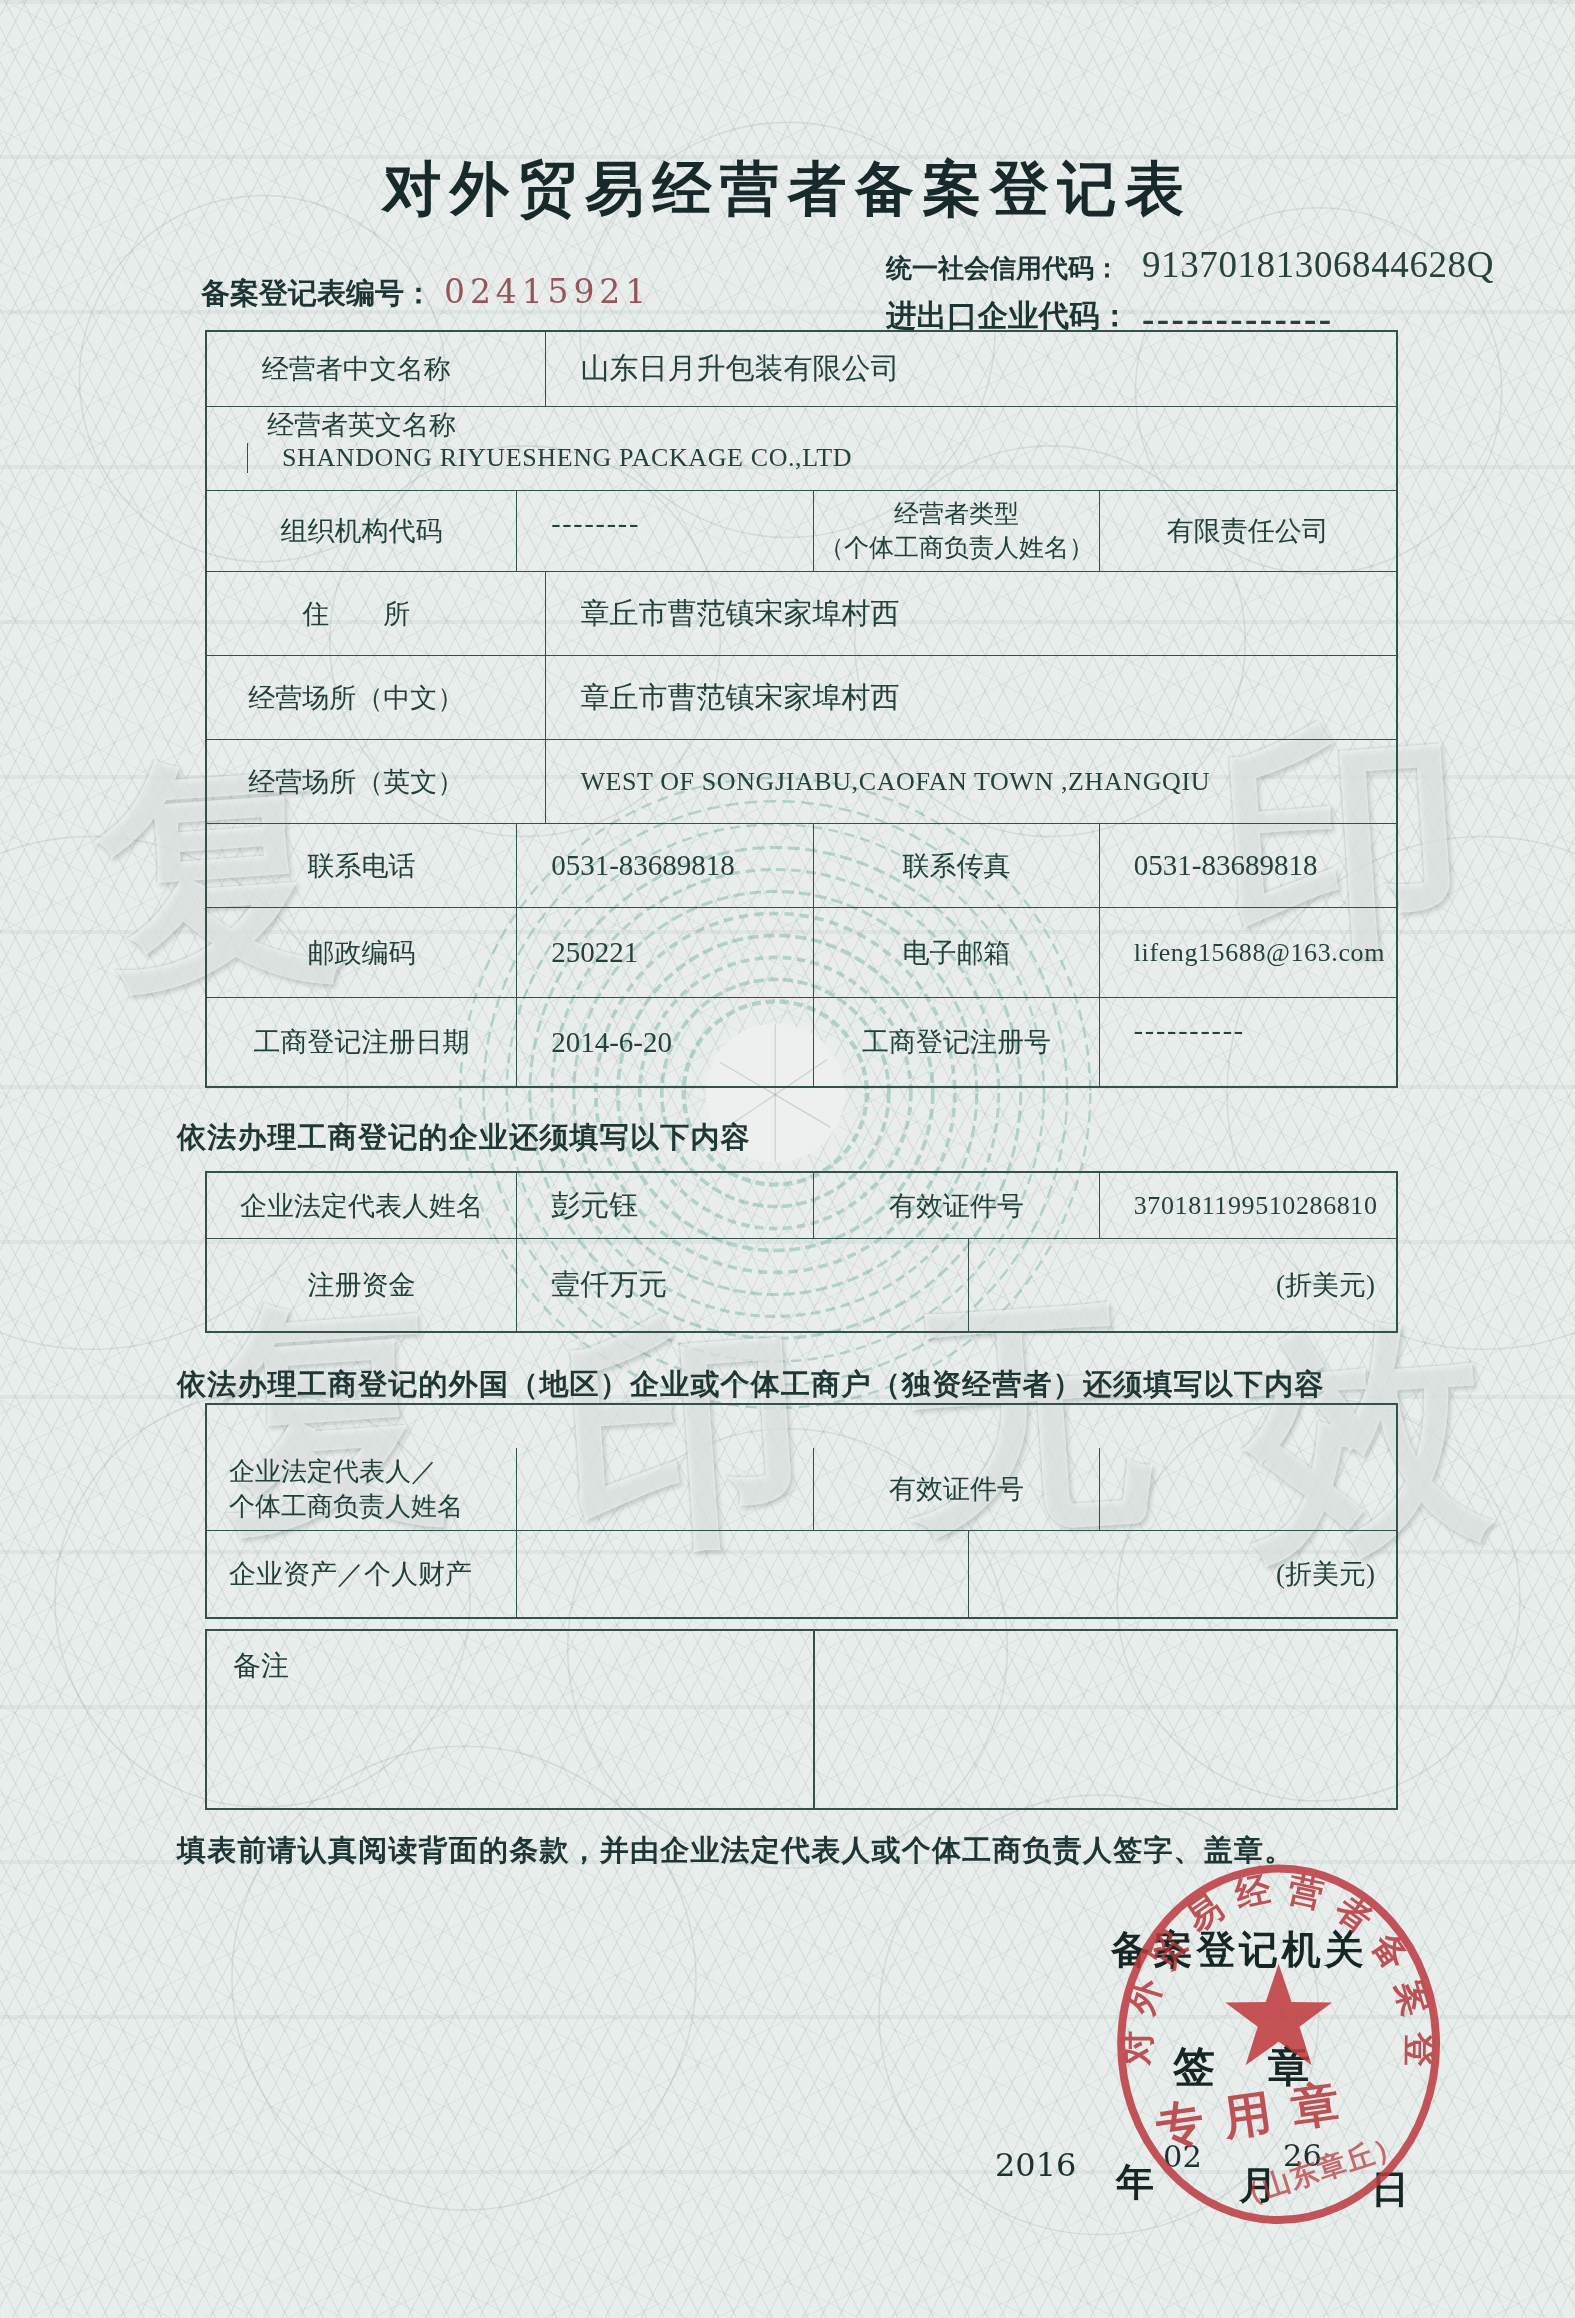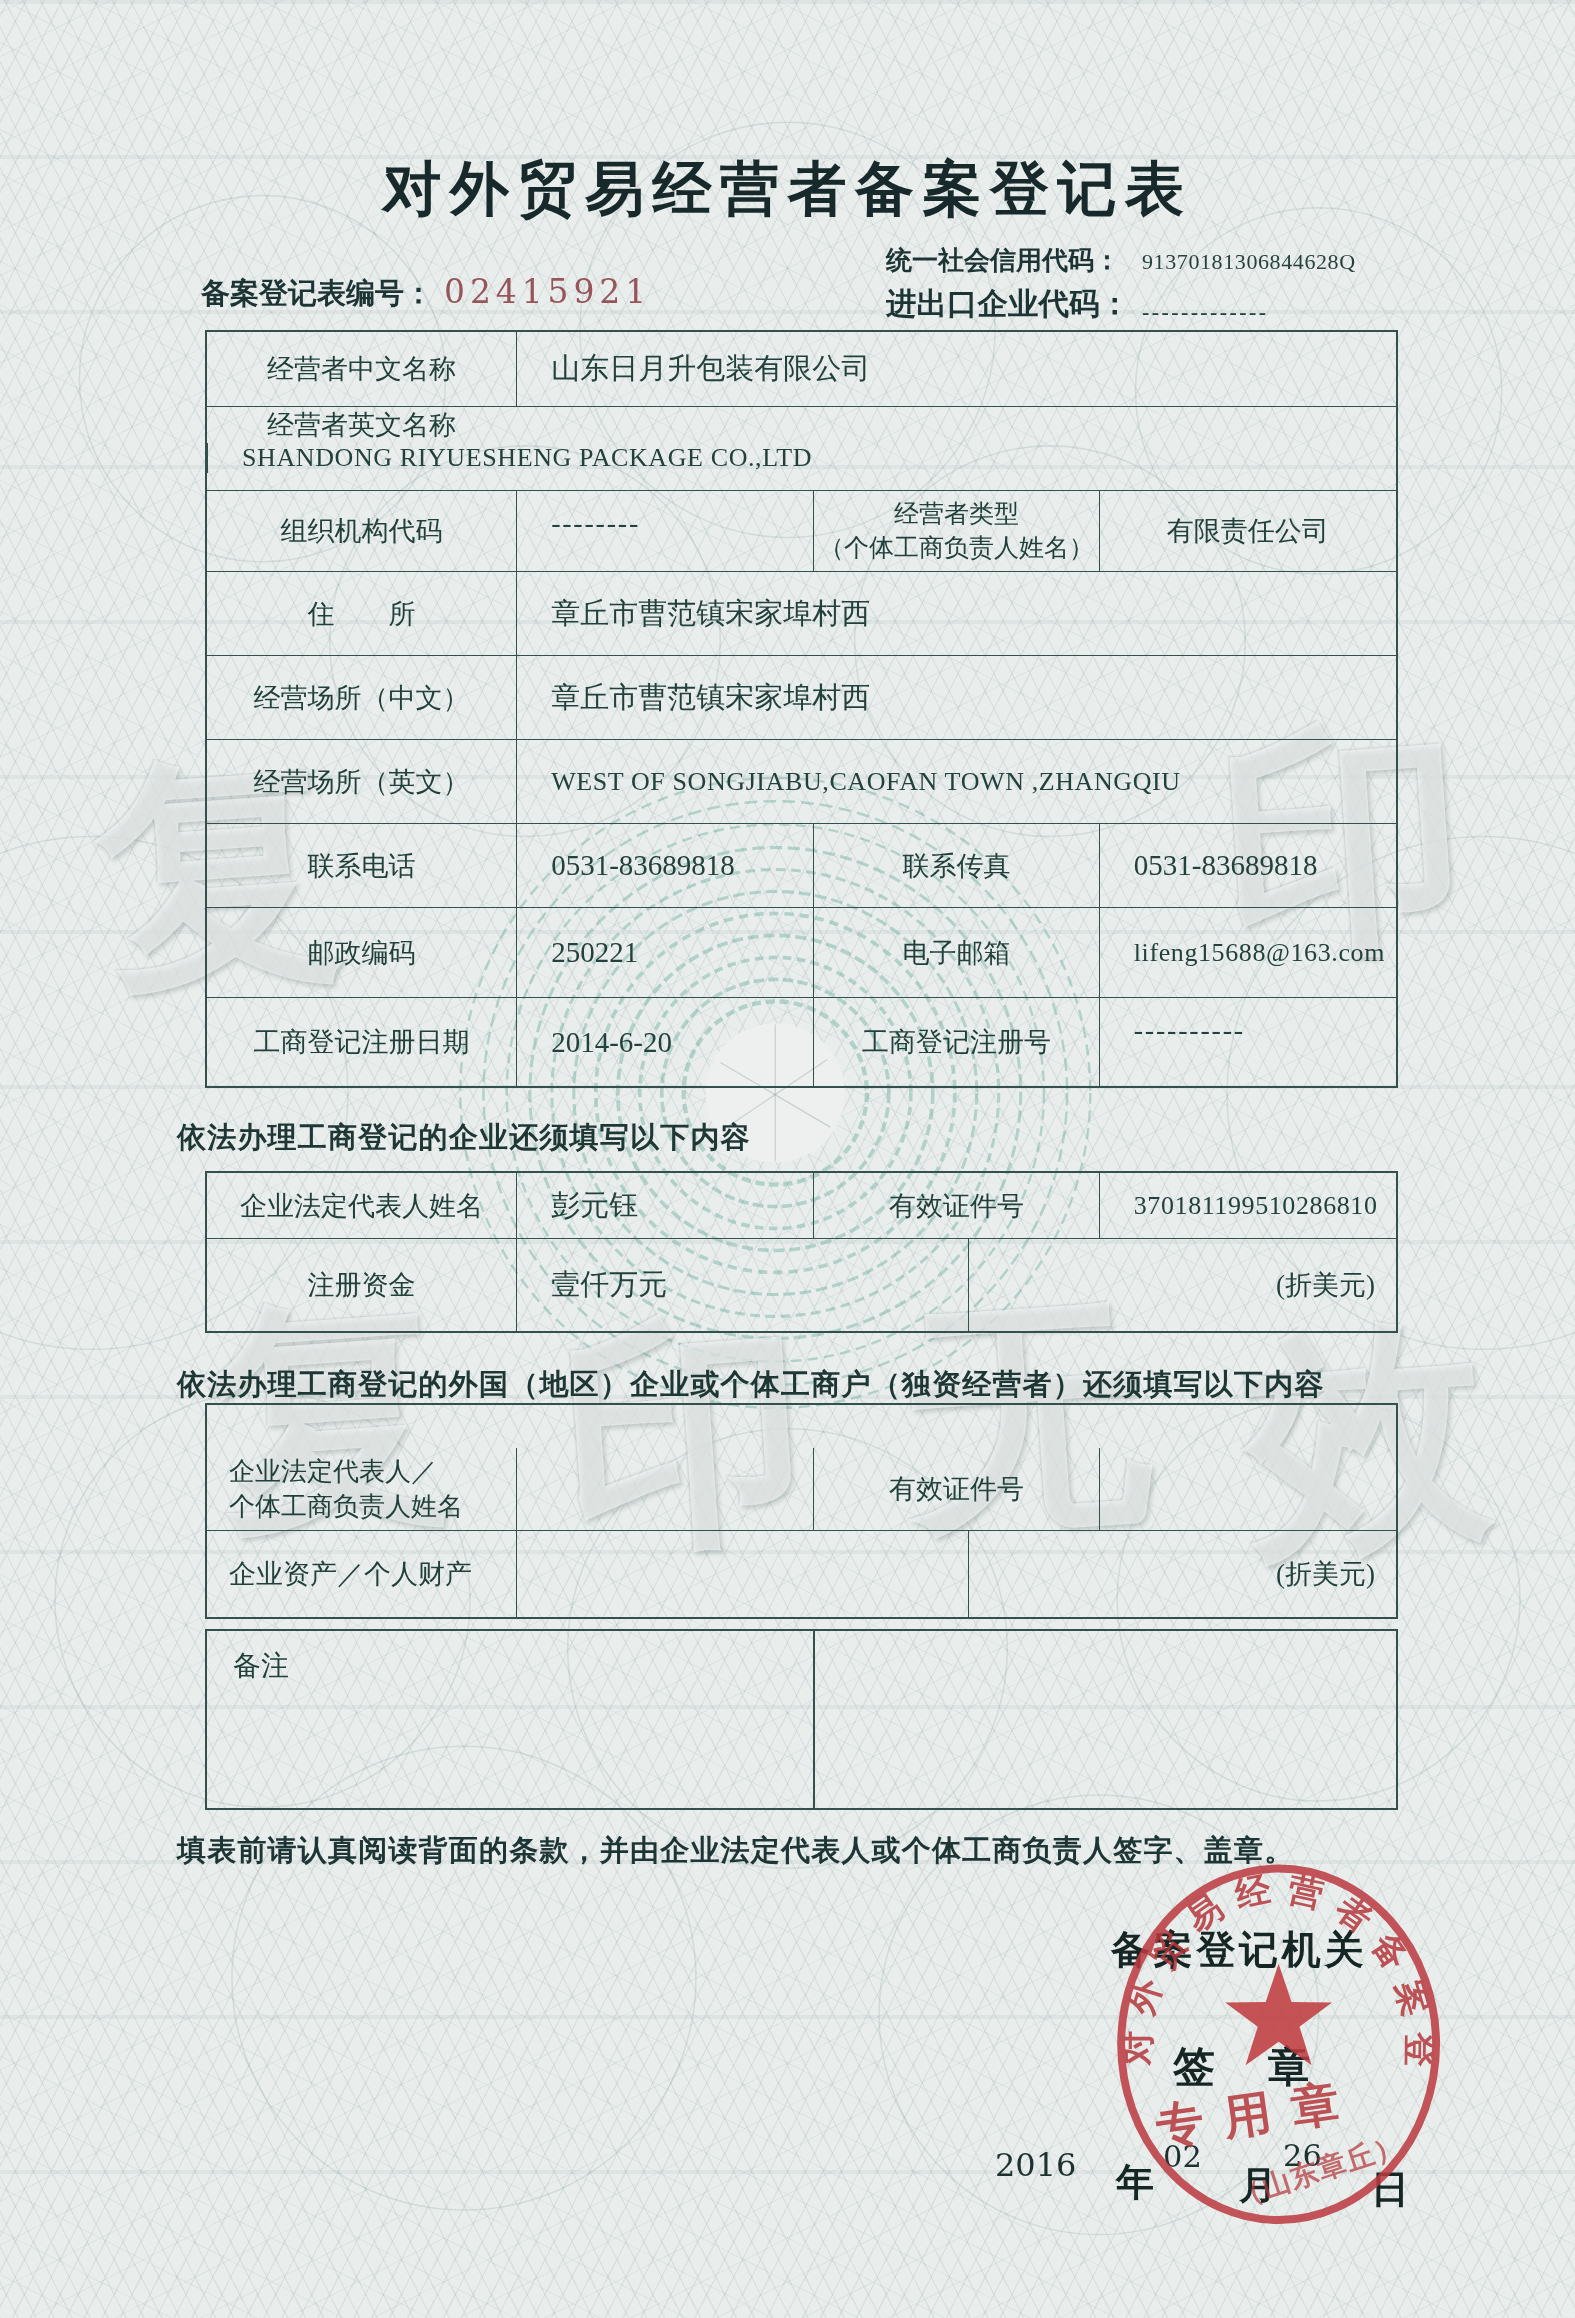--- a/index.html
+++ b/index.html
@@ -33,37 +33,37 @@
     text-align:center;z-index:2;
     font-family:"Liberation Sans","DejaVu Sans",sans-serif;
     font-weight:bold;font-size:59px;letter-spacing:8.5px;
     color:#17292a;
   }
   .codes{position:absolute;left:886px;top:243px;z-index:2;}
   .codes .crow{display:flex;align-items:baseline;}
   .codes .clabel{font-family:"Liberation Sans","DejaVu Sans",sans-serif;font-weight:bold;color:#1d3434;}
   .codes .crow1 .clabel{font-size:26px;width:256px;}
   .codes .crow2 .clabel{font-size:30.5px;width:256px;}
-  .codes .cvalue{font-size:22px;letter-spacing:0.6px;color:#27413d;}
+  .codes .cvalue{font-size:37px;letter-spacing:0.6px;color:#27413d;}
   .codes .crow2{margin-top:6.1px;}
   .codes .dash{letter-spacing:2.4px;font-weight:bold;transform:translateY(4.9px);display:inline-block;}
   .formno{position:absolute;left:201px;top:272px;z-index:2;display:flex;align-items:baseline;}
   .formno .flabel{font-family:"Liberation Sans","DejaVu Sans",sans-serif;font-weight:bold;font-size:29px;color:#1d3434;}
   .formno .fvalue{font-size:33px;letter-spacing:4.9px;color:#95555b;margin-left:11px;font-family:"DejaVu Serif",serif;}
   .tbl{position:absolute;left:205px;width:1193px;z-index:2;border:2.4px solid #33504d;box-sizing:border-box;}
   .trow{display:flex;box-sizing:border-box;}
   .trow + .trow{border-top:1.8px solid #33504d;}
   .cell{box-sizing:border-box;display:flex;align-items:center;min-width:0;}
   .cell + .cell{border-left:1.8px solid #33504d;}
   .lab{justify-content:center;text-align:center;font-size:27px;color:#22403b;}
   .val{padding-left:34px;font-size:29px;color:#23413c;}
   .val-en{font-size:26px;letter-spacing:0.6px;}
   .val-dash{font-size:28px;letter-spacing:1.8px;align-items:flex-start;padding-top:16px;}
   .lab2{flex-direction:column;justify-content:center;font-size:25px;line-height:1.35;text-align:center;}
-  .w26{width:26%;} .w25{width:25%;} .w24{width:24%;} .w74{width:74%;} .w38{width:38%;} .w36{width:36%;}
+  .w26{width:26%;} .w25{width:25%;} .w24{width:24%;} .w74{width:74%;margin-left:40px;} .w38{width:38%;} .w36{width:36%;}
   .note-cell{justify-content:flex-end;padding-right:21px;font-size:27px;}
   .sec-title{
     position:absolute;left:177px;z-index:2;
     font-family:"Liberation Sans","DejaVu Sans",sans-serif;
     font-weight:bold;font-size:29px;color:#1e3634;letter-spacing:1.2px;
   }
   .remark-box{position:absolute;left:205px;top:1629px;width:1193px;height:181px;z-index:2;
     border:2.4px solid #33504d;box-sizing:border-box;}
   .remark-label{position:absolute;left:26px;top:16px;font-size:28px;color:#22403b;}
   .remark-div{position:absolute;left:51%;top:0;bottom:0;width:1.8px;background:#33504d;}

